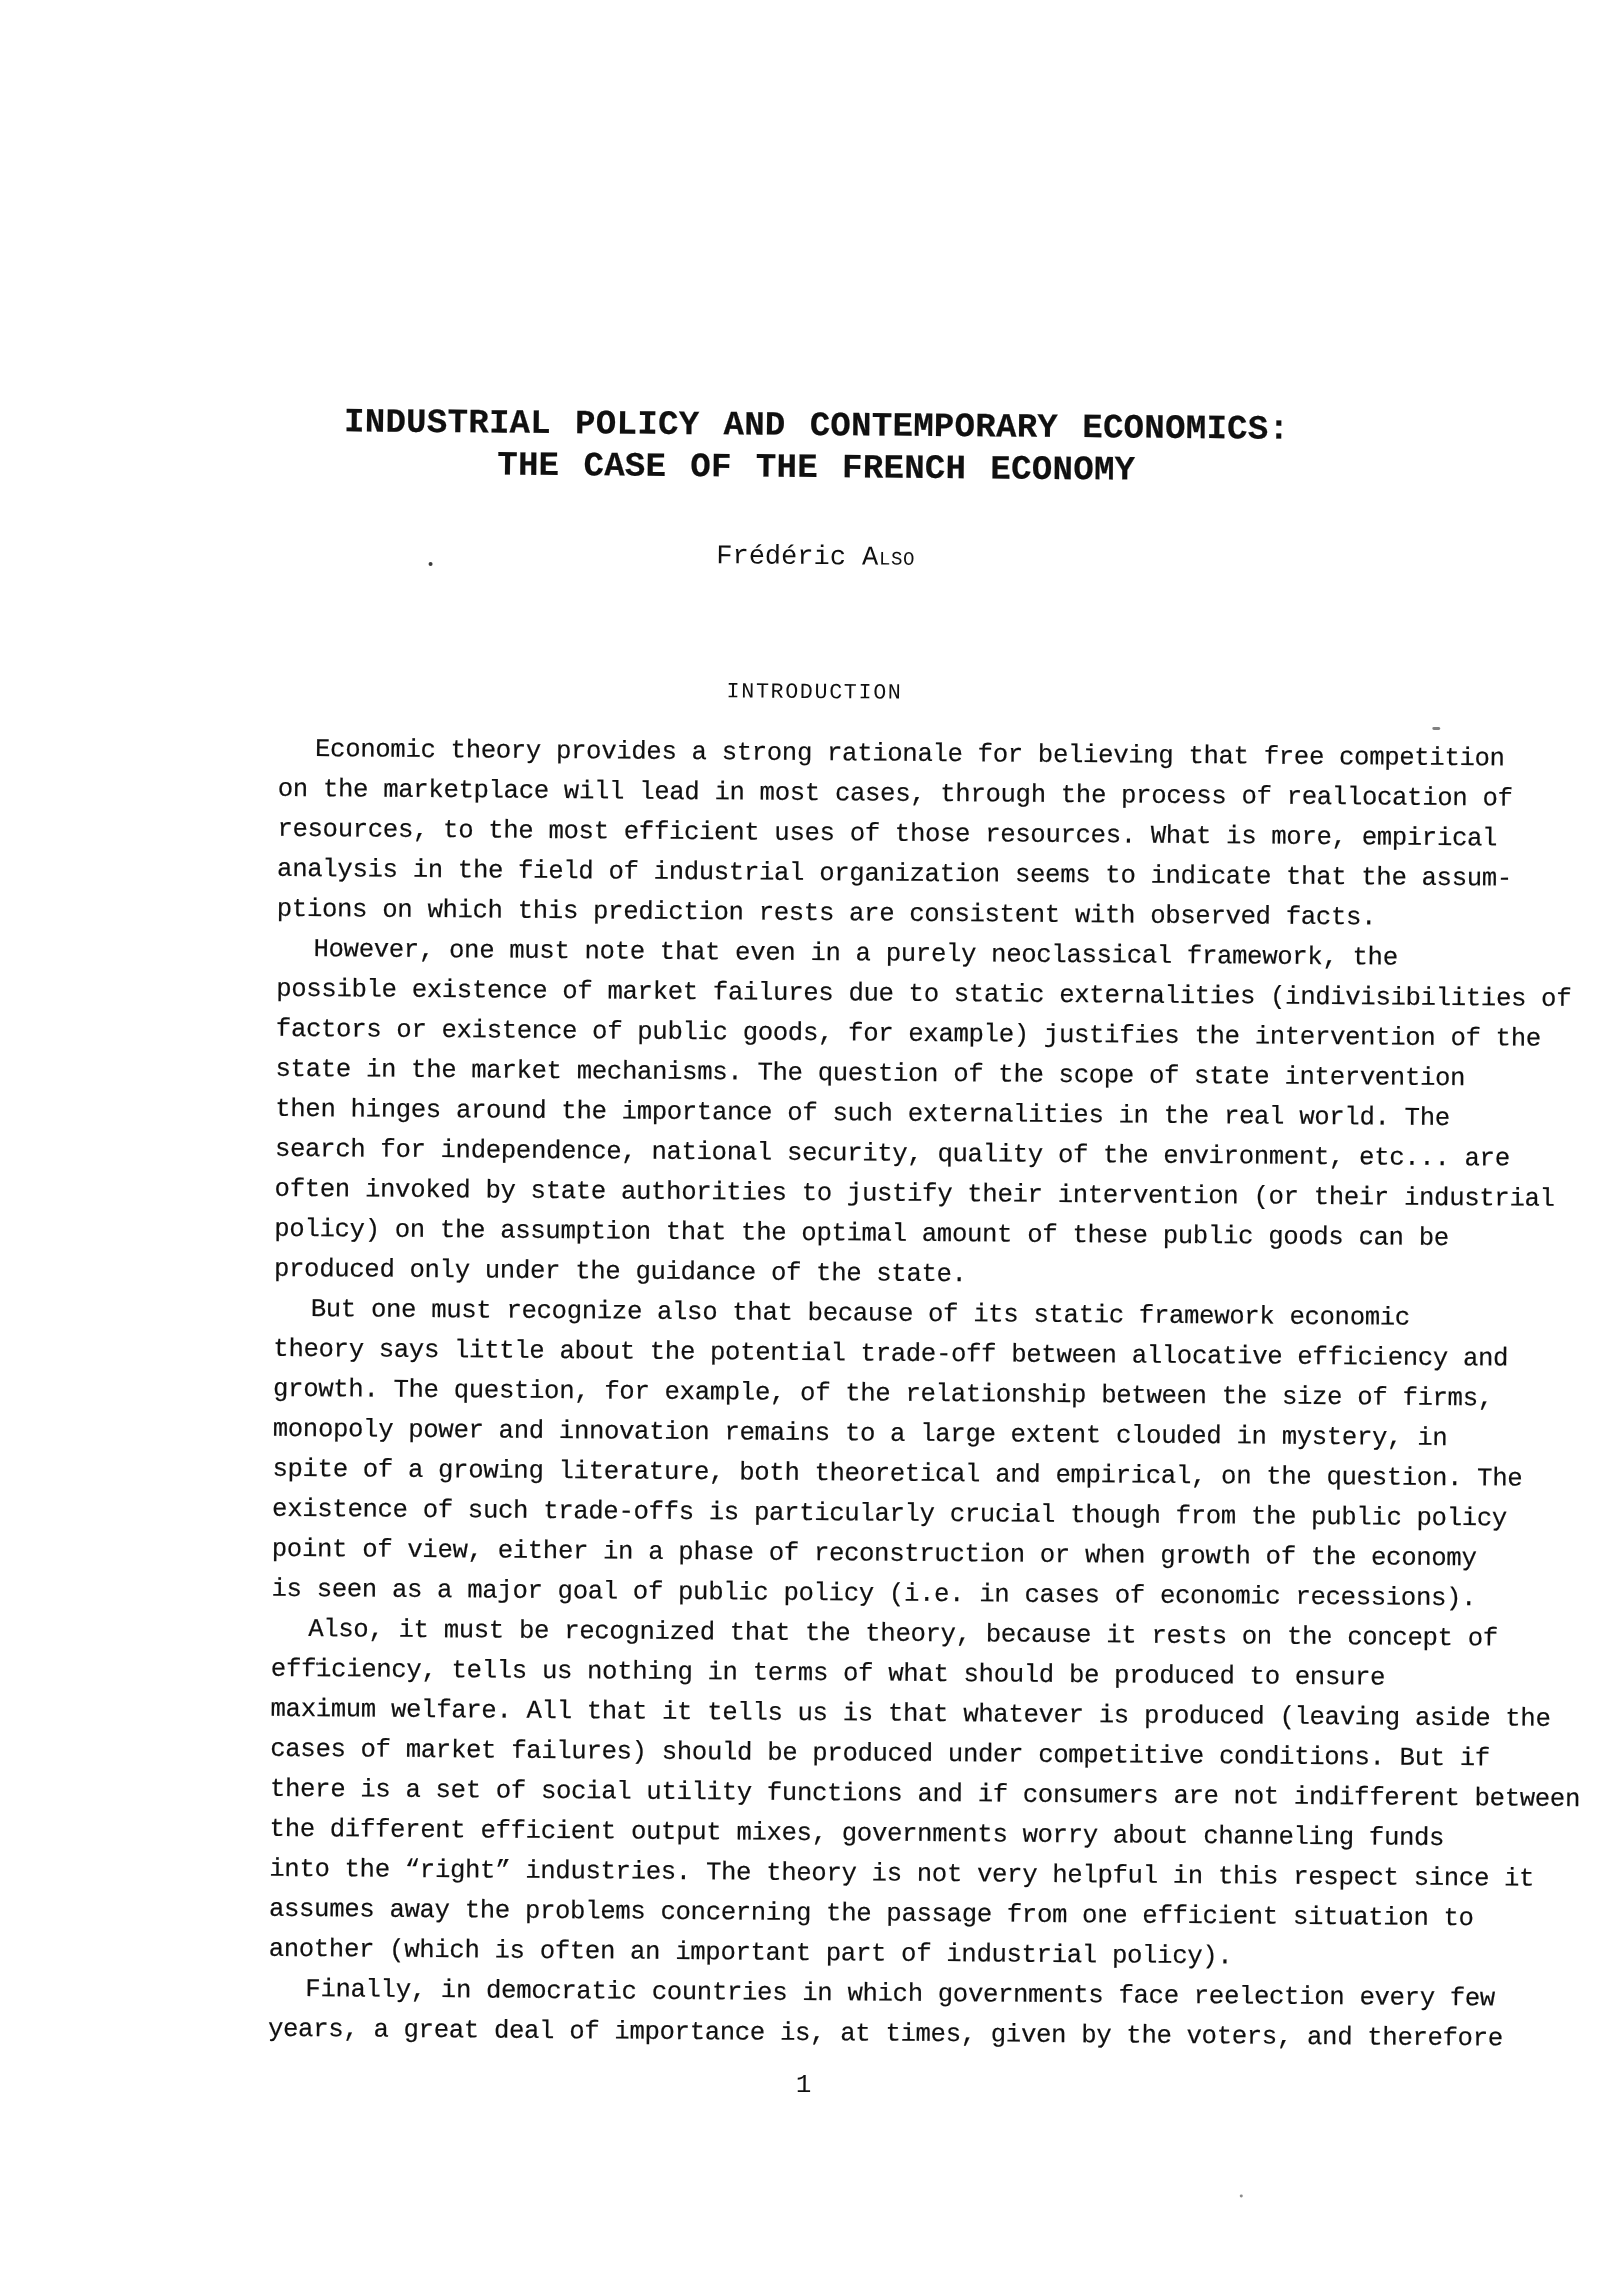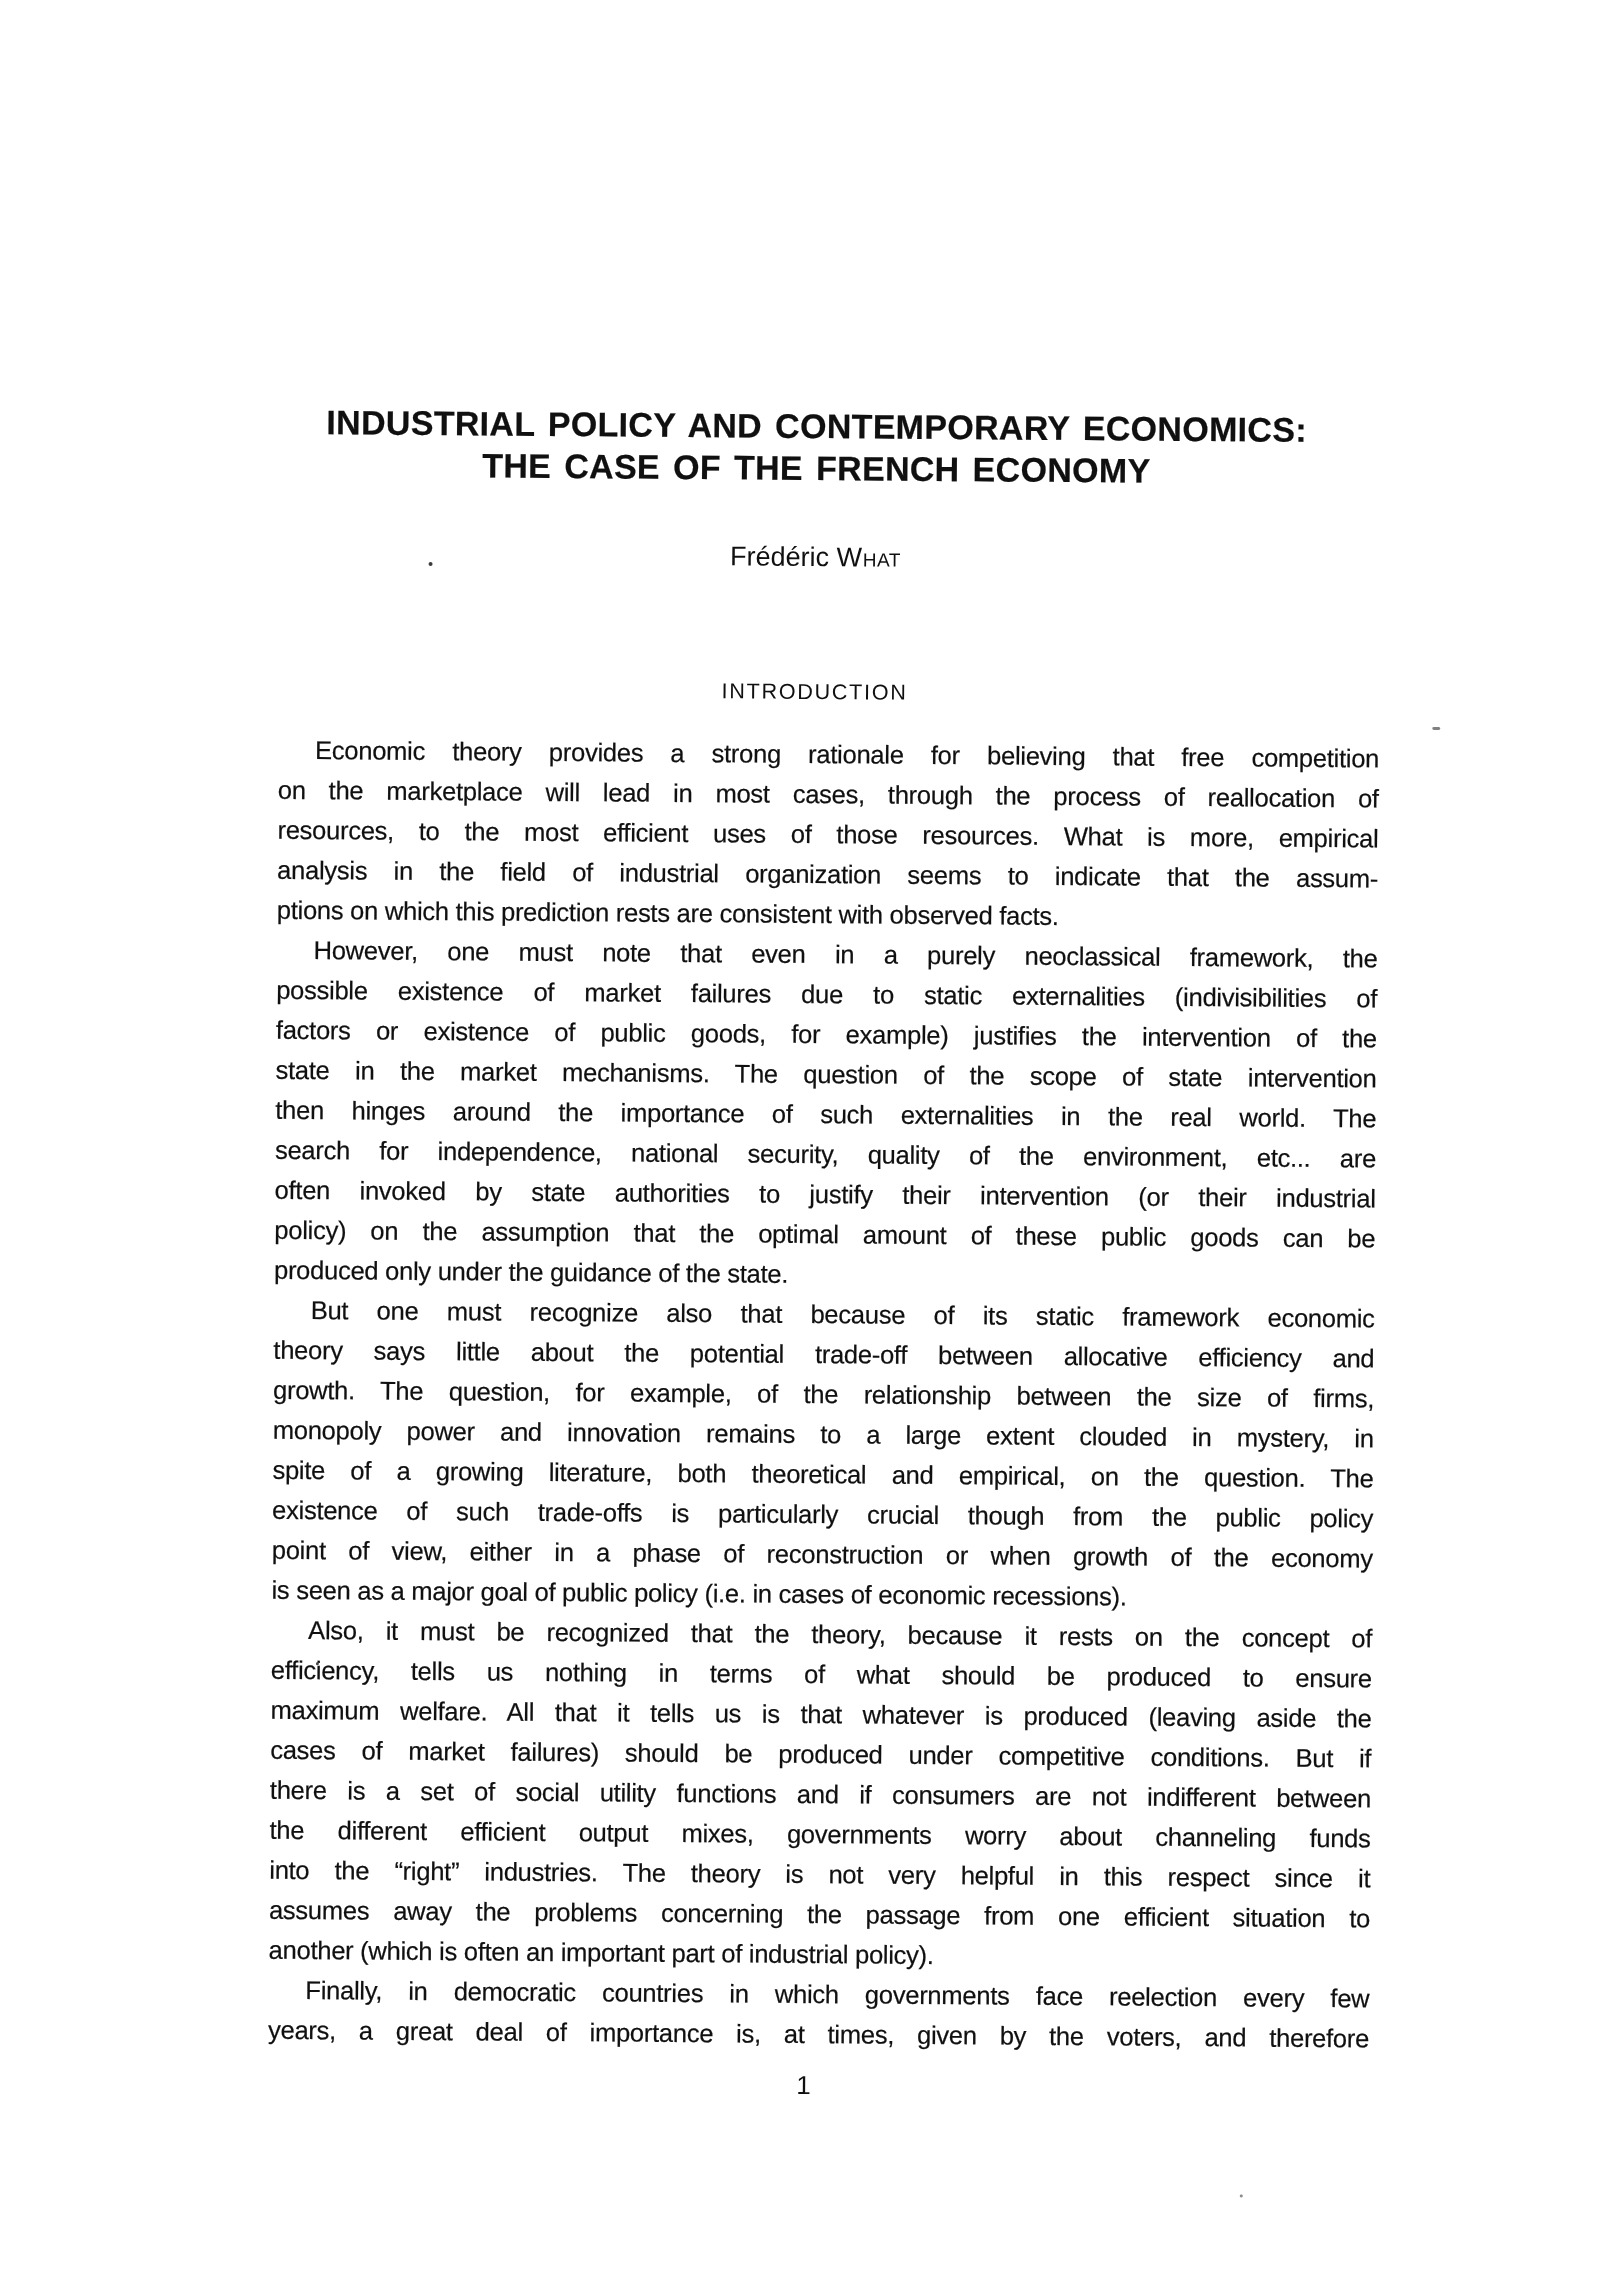--- a/index.html
+++ b/index.html
@@ -5,21 +5,21 @@
   :root{
     --text-color:#101010;
     --paper-color:#ffffff;
   }
   html,body{margin:0;padding:0;background:var(--paper-color);}
   .page{
     position:relative;
     width:1622px;height:2295px;
     background:var(--paper-color);
     overflow:hidden;
-    font-family:Liberation Sans, sans-serif;
+    font-family:Liberation Mono, monospace;
     color:var(--text-color);
   }
   
   .sheet{
     position:absolute;inset:0;
     transform:rotate(0.45deg);
     transform-origin:50% 50%;
   }
   .title{
     position:absolute;top:405px;left:0;width:100%;
@@ -75,21 +75,21 @@
   <div class="sheet">
 
     <h1 class="title">
       <span class="title-line">INDUSTRIAL POLICY AND CONTEMPORARY ECONOMICS:</span>
       <span class="title-line">THE CASE OF THE FRENCH ECONOMY</span>
     </h1>
 
     <div class="author">
       <span>Frédéric</span>
       <span> </span>
-      <span class="smallcaps">What</span>
+      <span class="smallcaps">Also</span>
     </div>
 
     <div class="section-heading">INTRODUCTION</div>
 
     <div class="body-text" id="body-text">
         <div class="line para-start">Economic theory provides a strong rationale for believing that free competition</div>
         <div class="line">on the marketplace will lead in most cases, through the process of reallocation of</div>
         <div class="line">resources, to the most efficient uses of those resources. What is more, empirical</div>
         <div class="line">analysis in the field of industrial organization seems to indicate that the assum-</div>
         <div class="line para-end">ptions on which this prediction rests are consistent with observed facts.</div>

